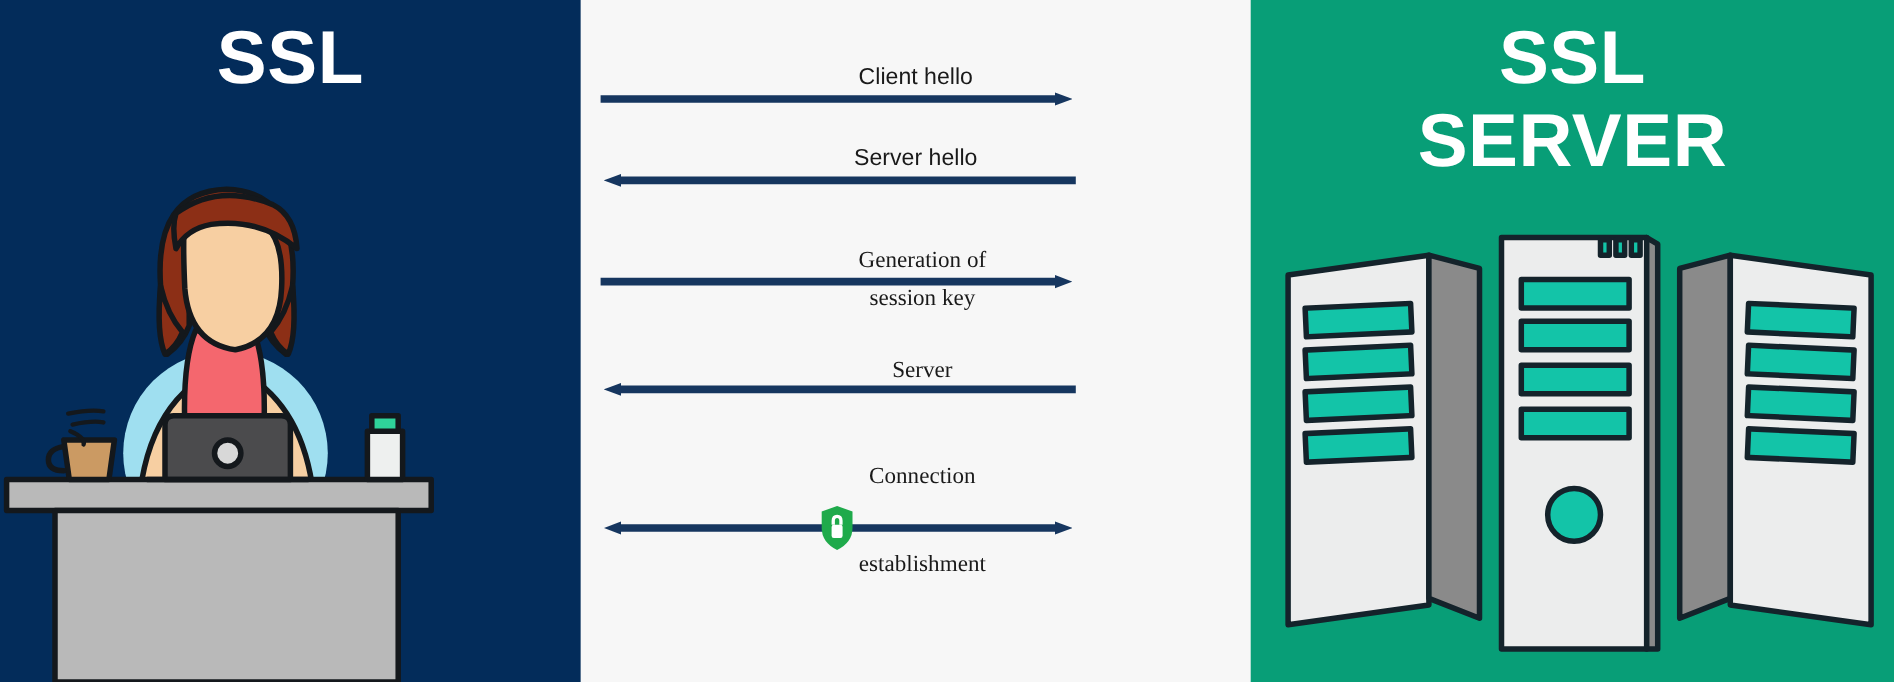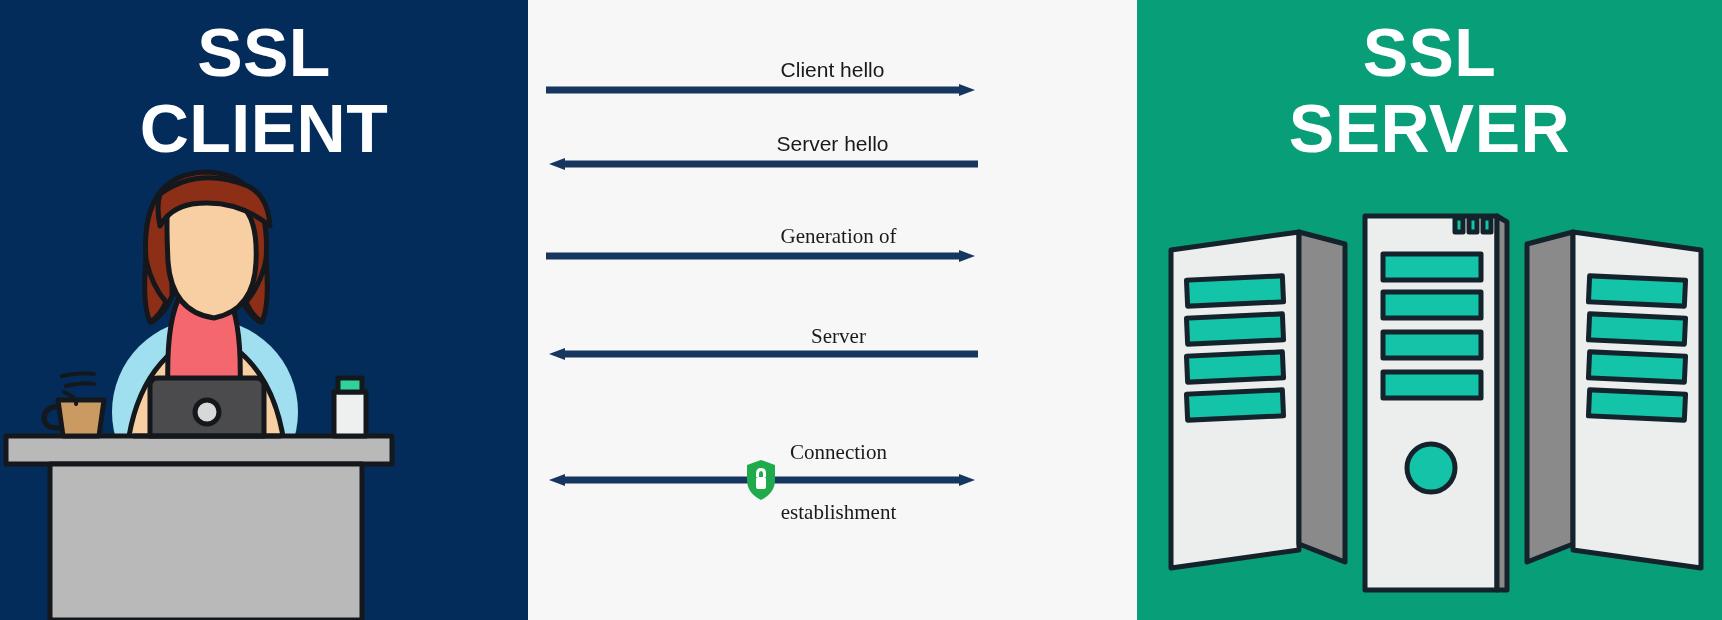--- a/index.html
+++ b/index.html
@@ -65,21 +65,20 @@
 </style>
 </head>
 <body>
 
 <div class="stage">
 
   <div class="panel-client">
 
     <div class="panel-title">
       <span>SSL</span>
-      <span class="l2">CLIENT</span>
     </div>
 
     <svg class="client-art" viewBox="0 0 528 470">
       <g stroke="#14181c" stroke-width="5" stroke-linejoin="round" stroke-linecap="round">
 
         <circle cx="205" cy="262" r="93" fill="#9fdff0" stroke="none"></circle>
 
         <rect x="192" y="140" width="28" height="40" rx="6" fill="#f7cfa2"></rect>
 
         <path d="M126 310 q8 -100 80 -128 q72 28 80 128 q-10 14 -36 18 l-44 -4 l-44 4 q-26 -4 -36 -18 z" fill="#f7cfa2"></path>
@@ -152,24 +151,25 @@
         <rect x="9" y="17" width="10" height="12" rx="2" fill="#ffffff"></rect>
         <path d="M10.5,17 L10.5,13.5 Q10.5,9.5 14,9.5 Q17.5,9.5 17.5,13.5 L17.5,17" fill="none" stroke="#ffffff" stroke-width="3"></path>
       </g>
     </svg>
 
     <div class="lbl" style="top:58px">Client hello</div>
 
     <div class="lbl" style="top:132px">Server hello</div>
 
     <div class="lbl shifted" style="top:224px">Generation of</div>
+    <div class="lbl shifted" style="top:258px">session key</div>
 
     <div class="lbl shifted" style="top:324px">Server</div>
 
-    <div class="lbl shifted" style="top:440px">Connection</div>
+    <div class="lbl shifted" style="top:420px">Connection</div>
     <div class="lbl shifted" style="top:500px">establishment</div>
   </div>
 
   <div class="panel-server">
 
     <div class="panel-title">
       <span>SSL</span>
       <span class="l2">SERVER</span>
     </div>
 

